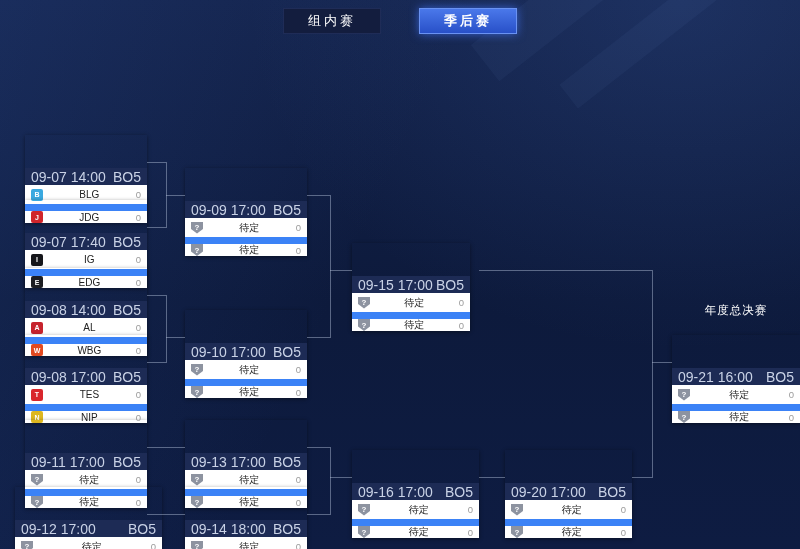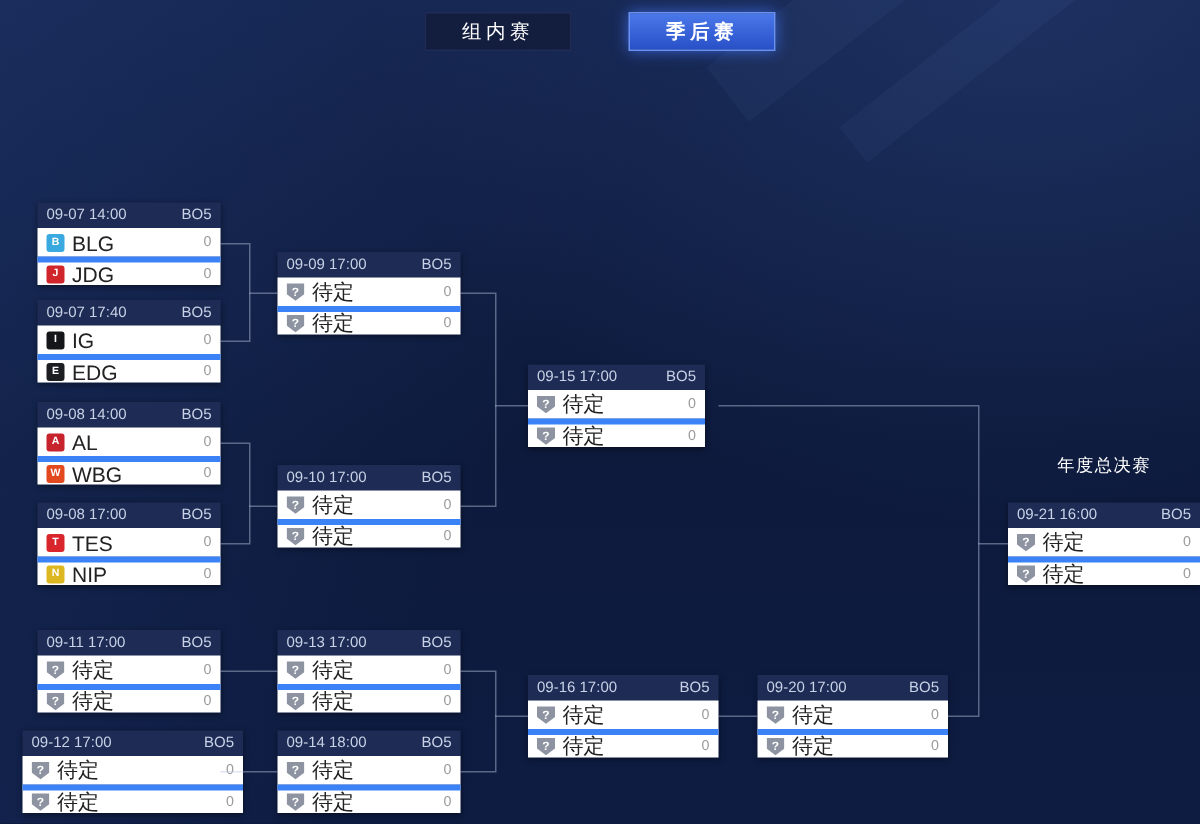--- a/index.html
+++ b/index.html
@@ -34,29 +34,29 @@
     box-shadow:0 0 10px rgba(62,110,235,0.8);
   }
 
   .match {
     position:absolute;
     box-shadow:0 1px 4px rgba(0,0,0,0.45);
   }
   .match-header {
     height:17px; background:#1d2b55; color:#c9d2e6;
     display:flex; justify-content:space-between; align-items:center;
-    padding:0 6px; font-size:10px; white-space:nowrap;
+    padding:0 6px; font-size:14px; white-space:nowrap;margin-top:33px;
   }
   .team-row {
     height:19px; background:#ffffff;
     display:flex; align-items:center; gap:5px; padding:0 6px;
     cursor:pointer;
   }
-  .team-row + .team-row { border-top:4px solid #3b82f6; }
-  .team-name { flex:1; color:#222; font-size:14px; white-space:nowrap; overflow:hidden; }
+  .team-row + .team-row { border-top:7px solid #3b82f6; }
+  .team-name { flex:1; color:#222; font-size:10px; white-space:nowrap; overflow:hidden;text-align:center; }
   .team-score { color:#9b9b9b; font-size:9.5px; }
   .team-logo {
     width:12px; height:12px; border-radius:2px; flex:none;
     color:#fff; font-size:7px; font-weight:bold;
     display:flex; align-items:center; justify-content:center;
   }
   .tbd-shield {
     width:12px; height:12px; flex:none;
     background:#8d93a0; color:#ffffff; font-size:8px; font-weight:bold;
     display:flex; align-items:center; justify-content:center;

